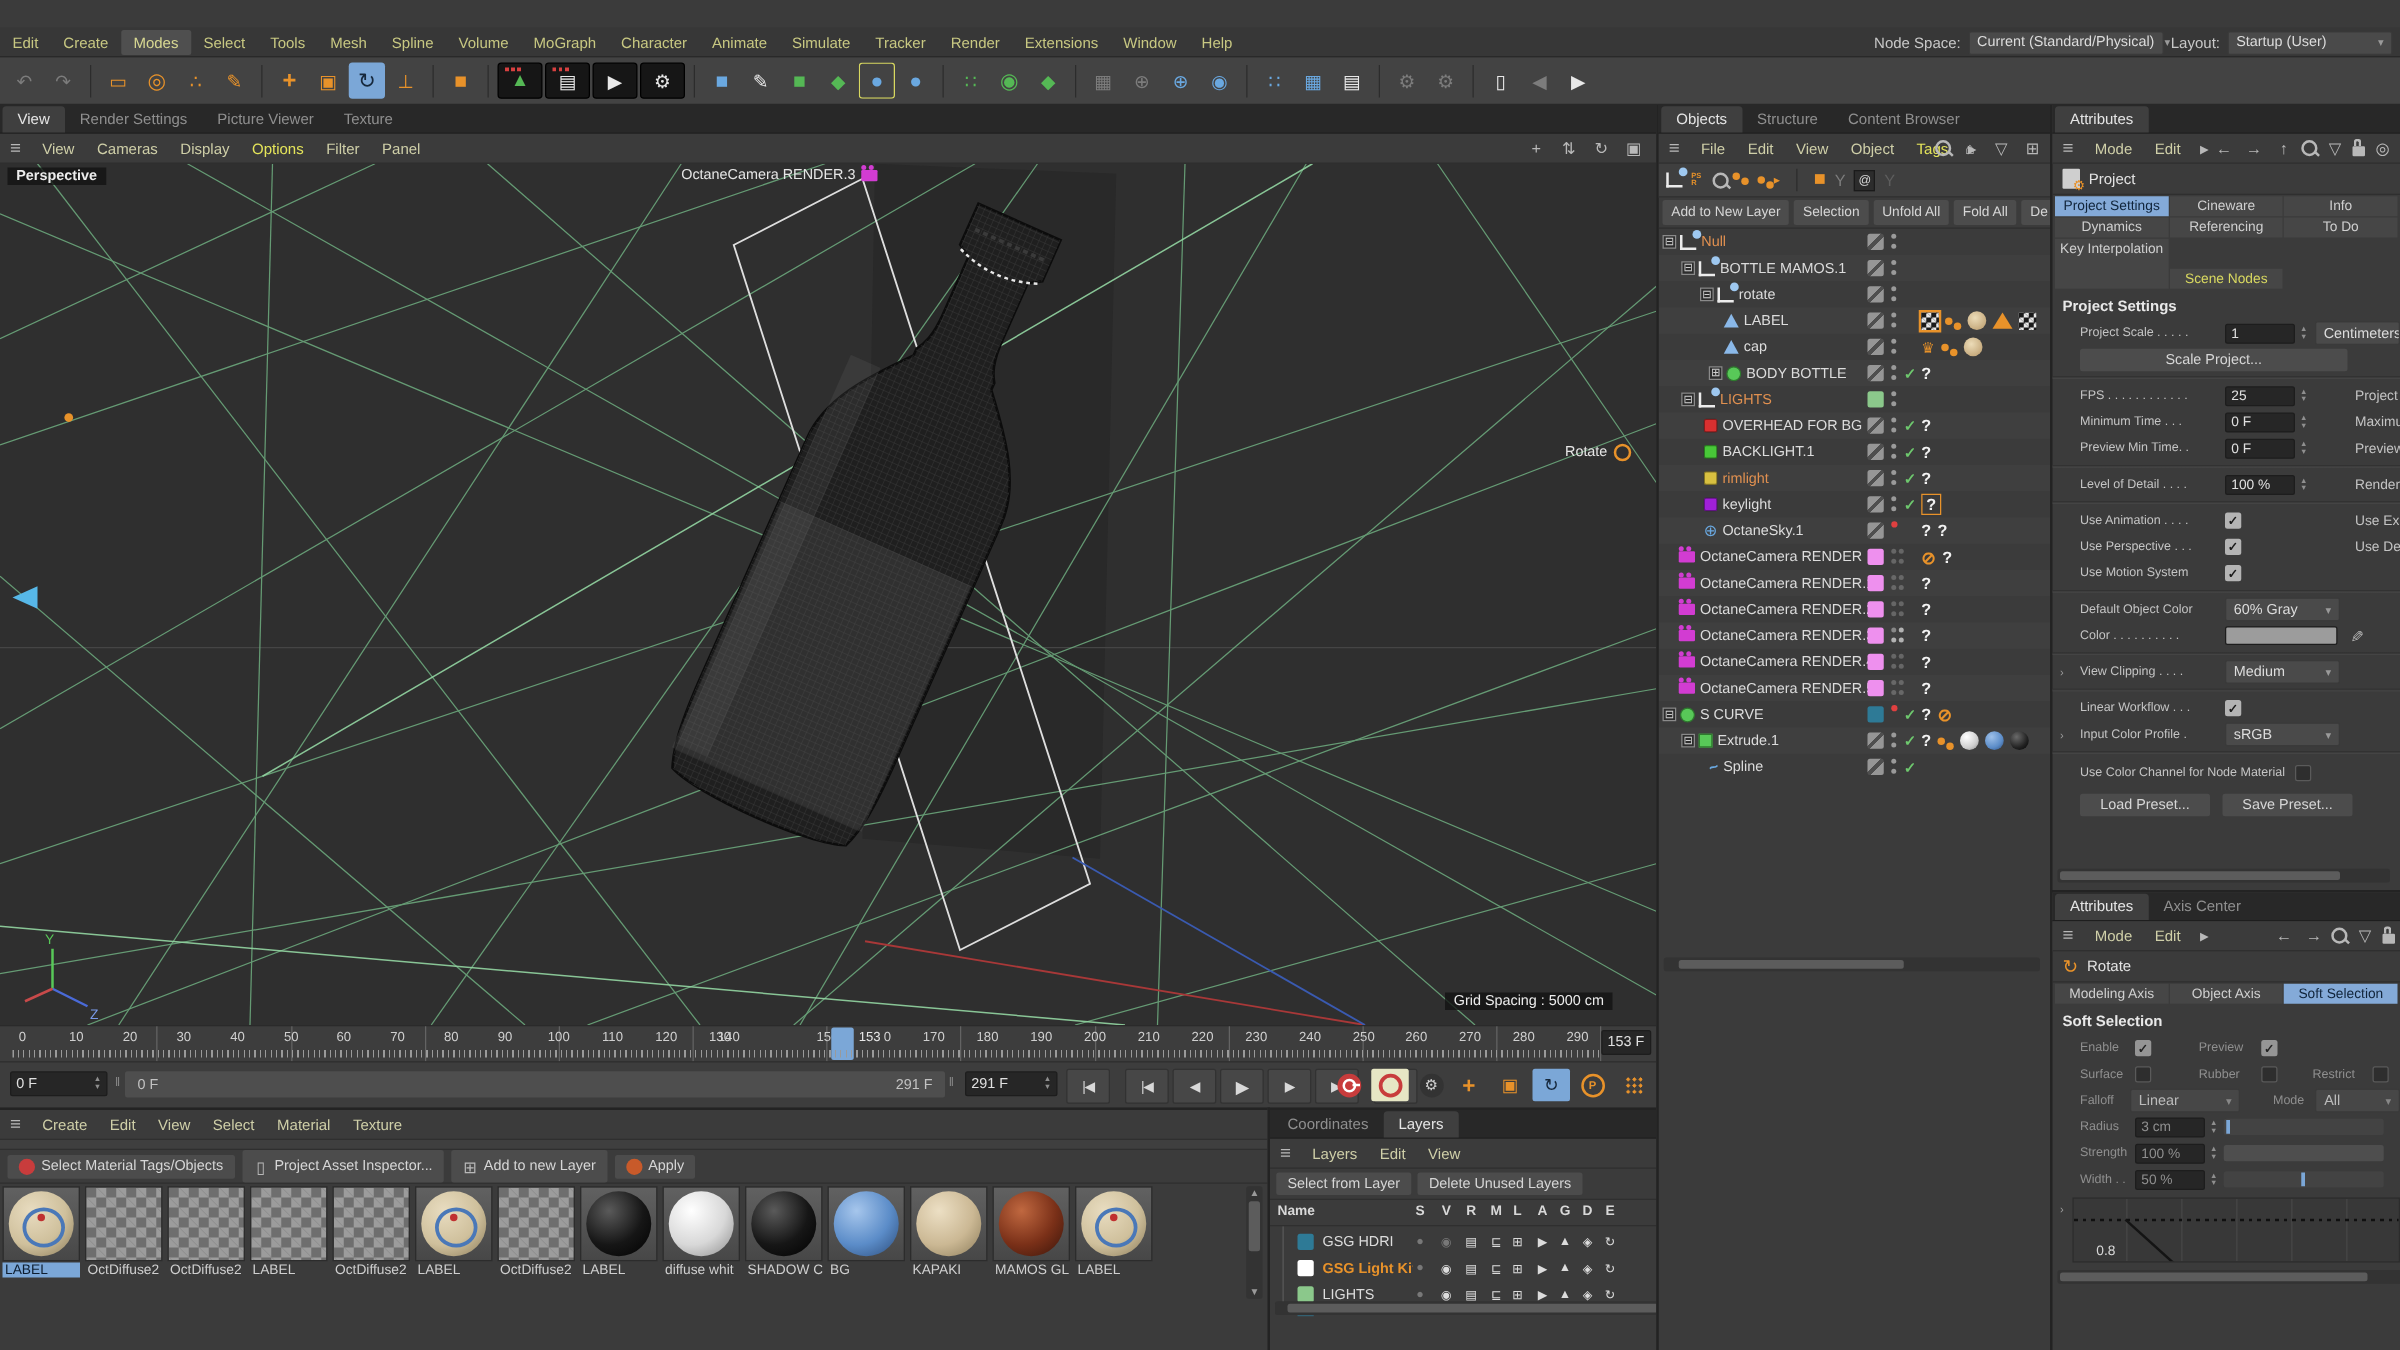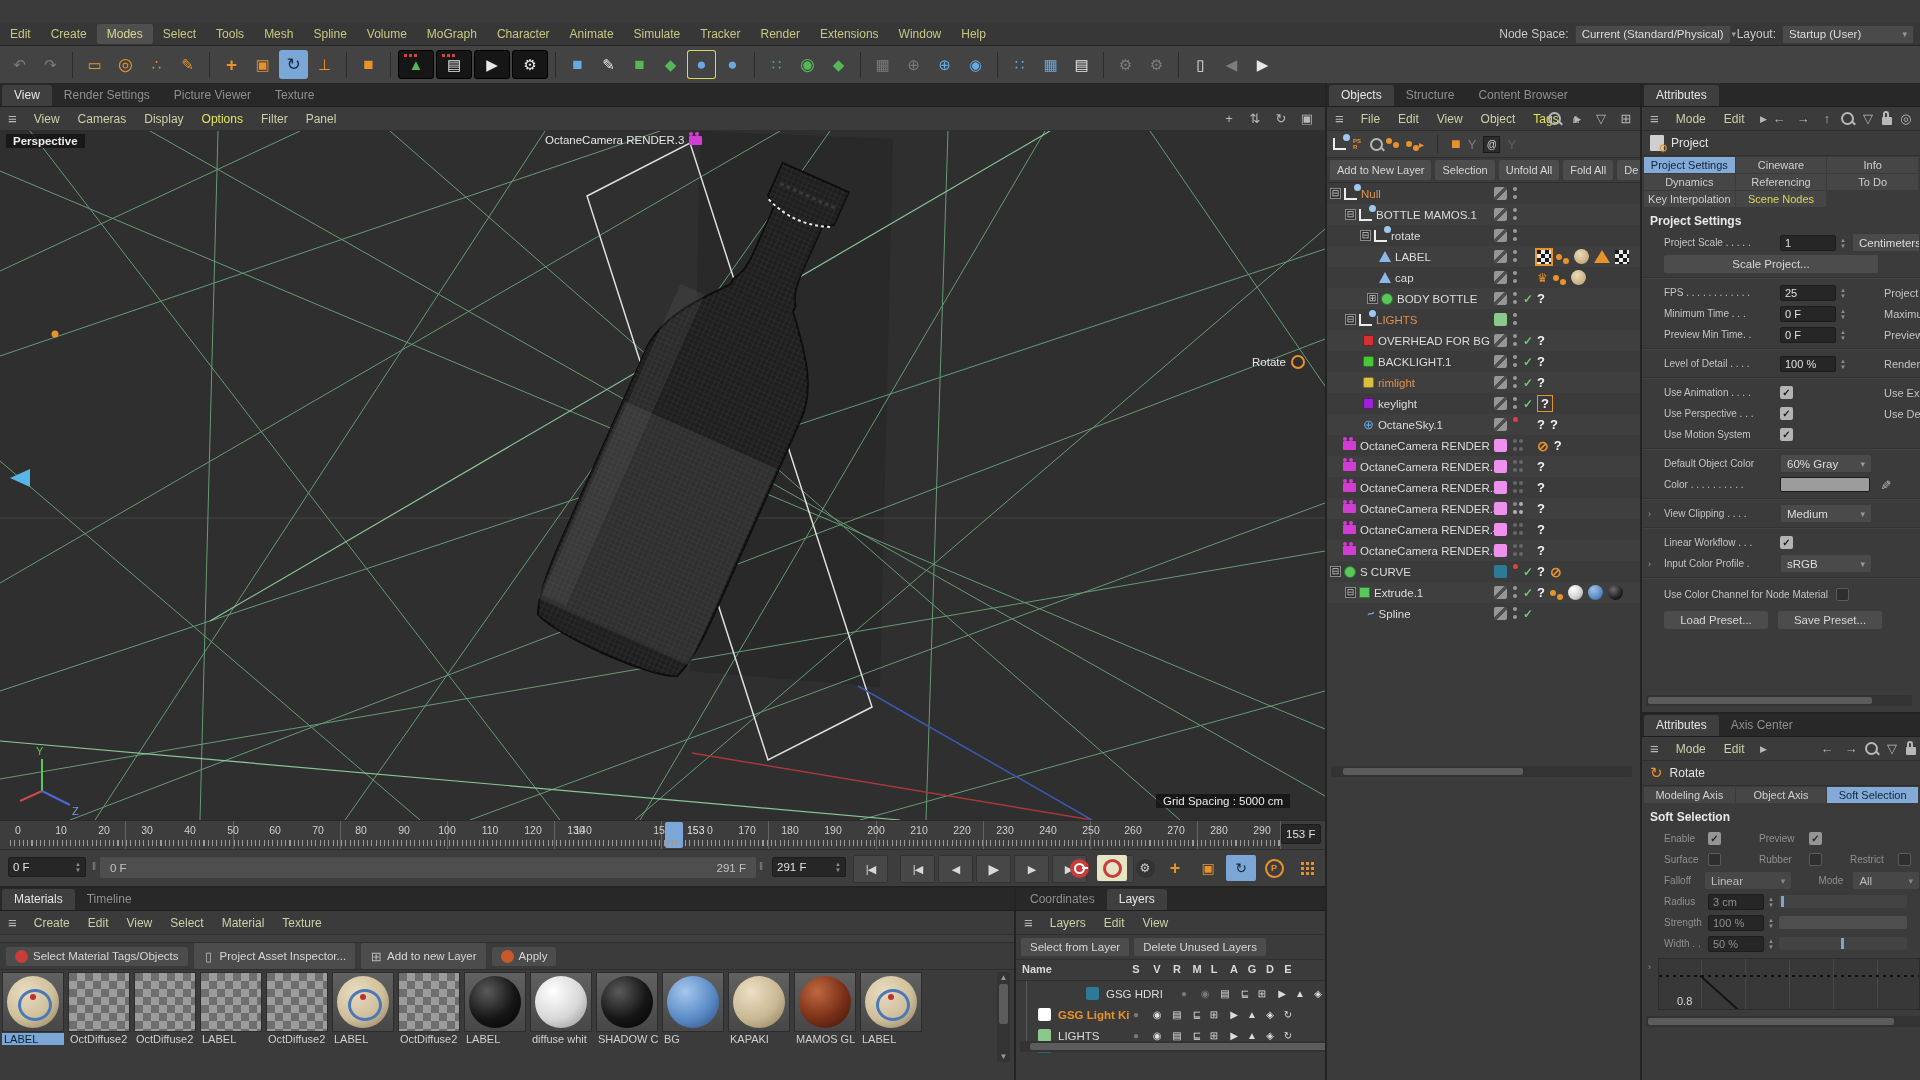--- a/index.html
+++ b/index.html
@@ -157,21 +157,21 @@
   .hthumb{position:absolute;top:2px;height:7px;background:#5c5c5c;border-radius:2px;}
   
   #attr-top{left:1640px;top:84px;width:280px;height:628px;background:#3b3b3b;border-left:2px solid #232323;box-sizing:border-box;}
   #attr-bot{left:1640px;top:712px;width:280px;height:368px;background:#3b3b3b;border-left:2px solid #232323;border-top:2px solid #232323;box-sizing:border-box;}
   .objrow{height:24px;display:flex;align-items:center;gap:7px;padding-left:8px;font-size:12px;color:#e2e2e2;border-bottom:1px solid #2f2f2f;}
   .prjI{width:14px;height:16px;background:#cfcfcf;border-radius:1px;position:relative;display:inline-block;}
   .prjI::after{content:"⚙";position:absolute;right:-4px;bottom:-4px;color:#e8922a;font-size:11px;}
   .atabs{display:grid;grid-template-columns:1fr 1fr 1fr;gap:1px;padding:1px 2px;}
   .atab{background:#464646;color:#cfcfcf;font-size:11px;text-align:center;padding:2px 0;white-space:nowrap;overflow:hidden;}
   .atab.on{background:#84aad8;color:#10243a;}
-  .atab.ylw{color:#d8d860;}
+  .atab.ylw{color:#d8d860;margin-top:24px;}
   .asec{font-weight:bold;color:#e8e8e8;font-size:12px;padding:6px 0 4px 8px;}
   .arow{position:relative;height:21px;display:flex;align-items:center;padding-left:22px;box-sizing:border-box;}
   .alab{width:116px;color:#c4c4c4;font-size:10px;white-space:nowrap;overflow:hidden;flex:none;}
   .afield{width:56px;height:16px;background:#262626;border:1px solid #1d1d1d;border-radius:2px;color:#e0e0e0;
           font-size:11px;display:inline-flex;align-items:center;padding:0 4px;box-sizing:border-box;flex:none;}
   .rlab2{position:absolute;left:242px;color:#c4c4c4;font-size:11px;white-space:nowrap;}
   .cb{width:13px;height:13px;background:#b4b4b4;border-radius:2px;color:#1a1a1a;font-size:10px;font-weight:bold;
       display:inline-flex;align-items:center;justify-content:center;flex:none;}
   .cb.off{background:#2e2e2e;border:1px solid #5a5a5a;color:transparent;box-sizing:border-box;}
   .grpsep{height:2px;margin:3px 0;background:linear-gradient(#2c2c2c,#4a4a4a);}
@@ -476,24 +476,20 @@
           <span class="pcirc">P</span>
         </span>
       <span class="recb">
           <span class="plaI"></span>
         </span>
     </div>
     <span style="position:absolute;left:1300px;top:7px;"><span class="filmI"></span></span>
   </div>
 
   <div class="abs" id="mat-panel">
-    <div class="tabbar">
-      <span class="tab on">Materials</span>
-      <span class="tab">Timeline</span>
-    </div>
     <div class="menurow">
       <span class="burger">≡</span>
       <span class="mi">Create</span>
       <span class="mi">Edit</span>
       <span class="mi">View</span>
       <span class="mi">Select</span>
       <span class="mi">Material</span>
       <span class="mi">Texture</span>
     </div>
     <div style="height:7px;border-bottom:1px solid #2f2f2f;background:#3f3f3f;"></div>
@@ -621,21 +617,21 @@
       <span class="laycolhead" style="left:181px;top:3px;">M</span>
       <span class="laycolhead" style="left:198px;top:3px;">L</span>
       <span class="laycolhead" style="left:218px;top:3px;">A</span>
       <span class="laycolhead" style="left:236px;top:3px;">G</span>
       <span class="laycolhead" style="left:254px;top:3px;">D</span>
       <span class="laycolhead" style="left:272px;top:3px;">E</span>
       <span class="scar" style="left:auto;right:2px;top:3px;color:#9a9a9a;">▲</span>
     </div>
     <div style="position:relative;height:72px;overflow:hidden;">
       <div class="treelink" style="top:0;height:68px;"></div>
-      <div class="layrow" style="top:2px;margin-left:48px;">
+      <div class="layrow" style="top:2px;">
         <span class="swatch" style="background:#2e7a96;"></span>
         <span class="layname">GSG HDRI</span>
         <span class="layic dimm" style="left:120px">●</span>
           <span class="layic dimm" style="left:141px">◉</span>
         <span class="layic" style="left:161px">▤</span>
           <span class="layic" style="left:181px">⊑</span>
         <span class="layic" style="left:198px">⊞</span>
           <span class="layic" style="left:218px">▶</span>
         <span class="layic" style="left:236px">▲</span>
           <span class="layic" style="left:254px">◈</span>

